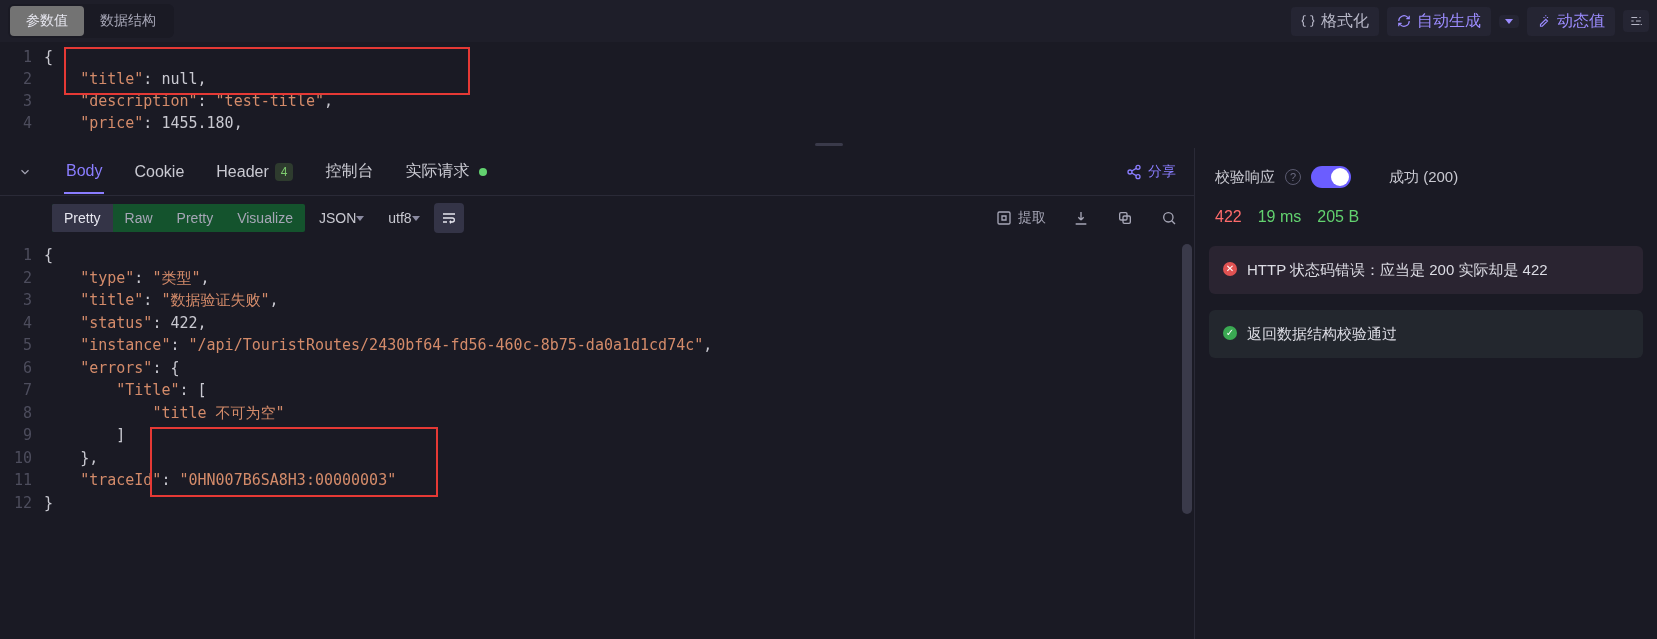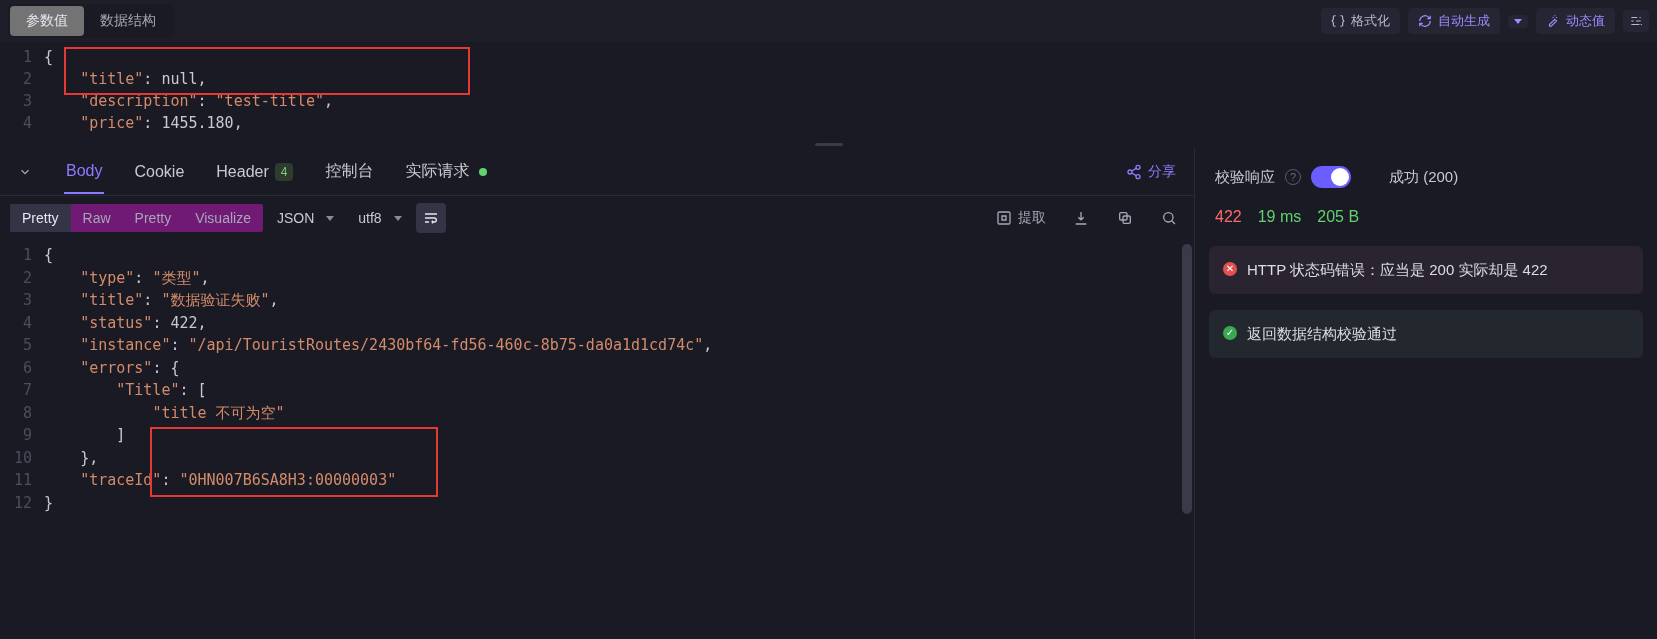--- a/index.html
+++ b/index.html
@@ -22,21 +22,21 @@
   .sub-tabs { display: flex; gap: 0; background:#1a1a24; border-radius:6px; padding:2px;}
   .sub-tab {
     padding: 6px 16px; cursor: pointer; color:#a6a6b6;
     border-radius:4px; font-size:14px;
   }
   .sub-tab.active { background:#737373; color:#e6e6ef; }
   .top-actions { display:flex; gap:8px; align-items:center; }
   .action-btn {
     display:flex; align-items:center; gap:6px;
     padding:4px 10px; background:#252533; border-radius:4px;
-    color:#b8b8c8; cursor:pointer; font-size:13px;
+    color:#b8b8c8; cursor:pointer; font-size:16px;
   }
   .action-btn.icon-only{padding:4px 6px;}
   .action-btn.purple{color:#9c8cff;}
   .purple{color:#9c8cff;}
   .chev-down{display:inline-block;width:0;height:0;border-left:4px solid transparent;border-right:4px solid transparent;border-top:5px solid #9c8cff;}
 
   
   .code-area {
     background:#1a1a24; font-family:Consolas,Menlo,monospace; font-size:15px;
     padding:4px 0 6px 0;
@@ -62,24 +62,24 @@
   .resp-tabs-row{ display:flex; align-items:center; height:48px; padding:0 18px; gap:28px; border-bottom:1px solid #2a2a37;}
   .chevron-left{ display:inline-flex; align-items:center; width:18px; color:#a6a6b6; cursor:pointer;}
   .resp-tab{ display:flex; align-items:center; gap:6px; color:#c9c9d1; cursor:pointer; padding:12px 2px; font-size:16px;}
   .resp-tab.active{ color:#8a7dff; border-bottom:2px solid #8a7dff;}
   .badge{ background:#2e3b2e; color:#7ecb6f; border-radius:4px; padding:0 6px; font-size:12px; line-height:18px;}
   .green-dot{ width:8px;height:8px;border-radius:50%;background:#62d26f;display:inline-block;margin-left:4px;}
   .resp-tab-spacer{flex:1;}
   .share-link{ color:#8a7dff; display:flex; align-items:center; gap:6px; cursor:pointer;}
 
   .resp-toolbar{ display:flex; align-items:center; height:44px; padding:0 10px; gap:4px;}
-  .tb-seg{ display:flex; background:#701a75; border-radius:2px; overflow:hidden;}
+  .tb-seg{ display:flex; background:#14532d; border-radius:2px; overflow:hidden;margin-left:42px;}
   .tb-btn{ padding:6px 12px; color:#a6a6b6; cursor:pointer; font-size:14px;}
   .tb-btn.active{ background:#343447; color:#e6e6ef;}
-  .tb-dd{ display:flex; align-items:center; gap:12px; padding:6px 10px; color:#c9c9d1; cursor:pointer;}
+  .tb-dd{ display:flex; align-items:center; gap:0; padding:6px 10px; color:#c9c9d1; cursor:pointer;}
   .tb-dd .chev{display:inline-block;width:0;height:0;border-left:4px solid transparent;border-right:4px solid transparent;border-top:5px solid #8a8aa0;}
   .tb-icon{ width:30px;height:30px; display:flex; align-items:center; justify-content:center; color:#a6a6b6; cursor:pointer; border-radius:4px;}
   .tb-icon.active{background:#343447;color:#e6e6ef;}
   .tb-spacer{flex:1;}
   .tb-right{display:flex;gap:14px;align-items:center;}
 
   .resp-code{ flex:1; overflow:auto; position:relative;}
   .resp-code .code-line{height:22.5px;line-height:22.5px;}
   .resp-code .tok-key{color:#d48b6a;}
   .resp-code .tok-str{color:#d48b6a;}

